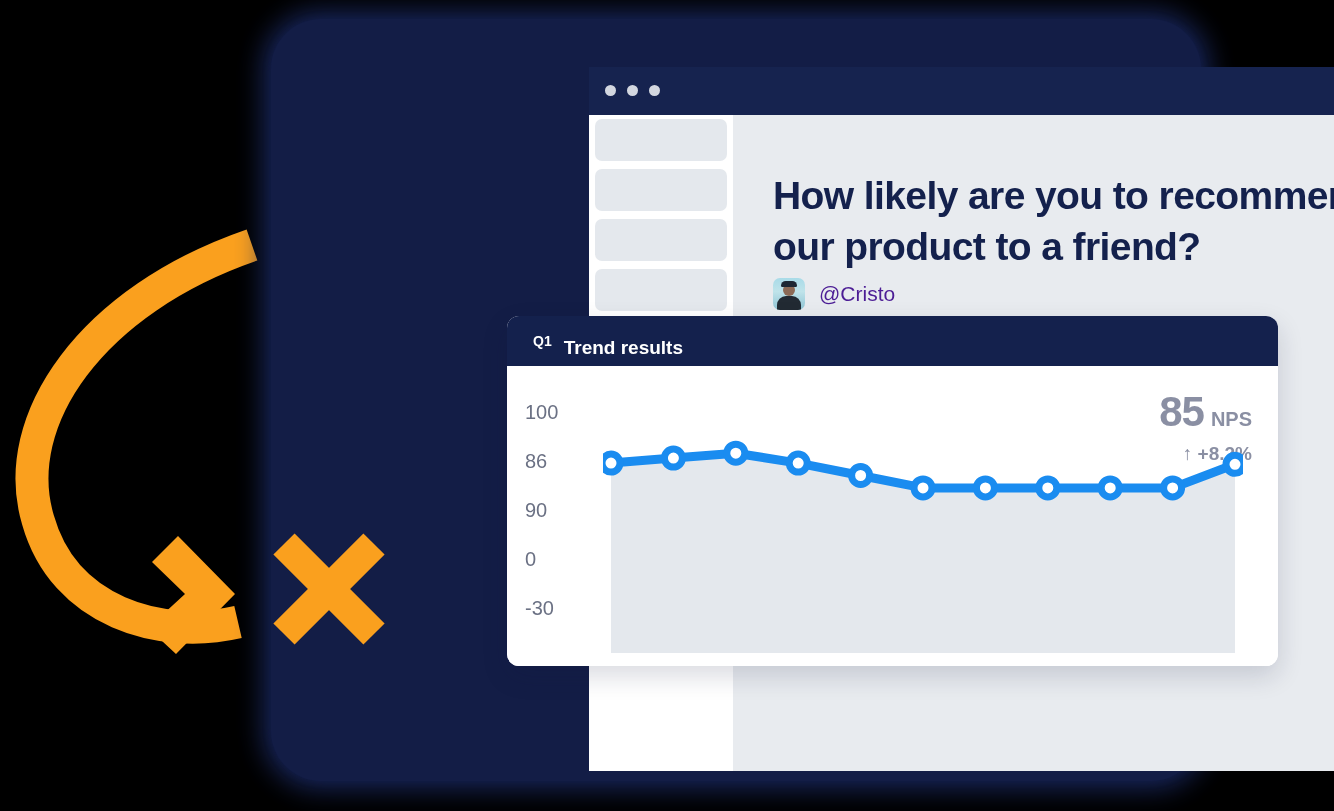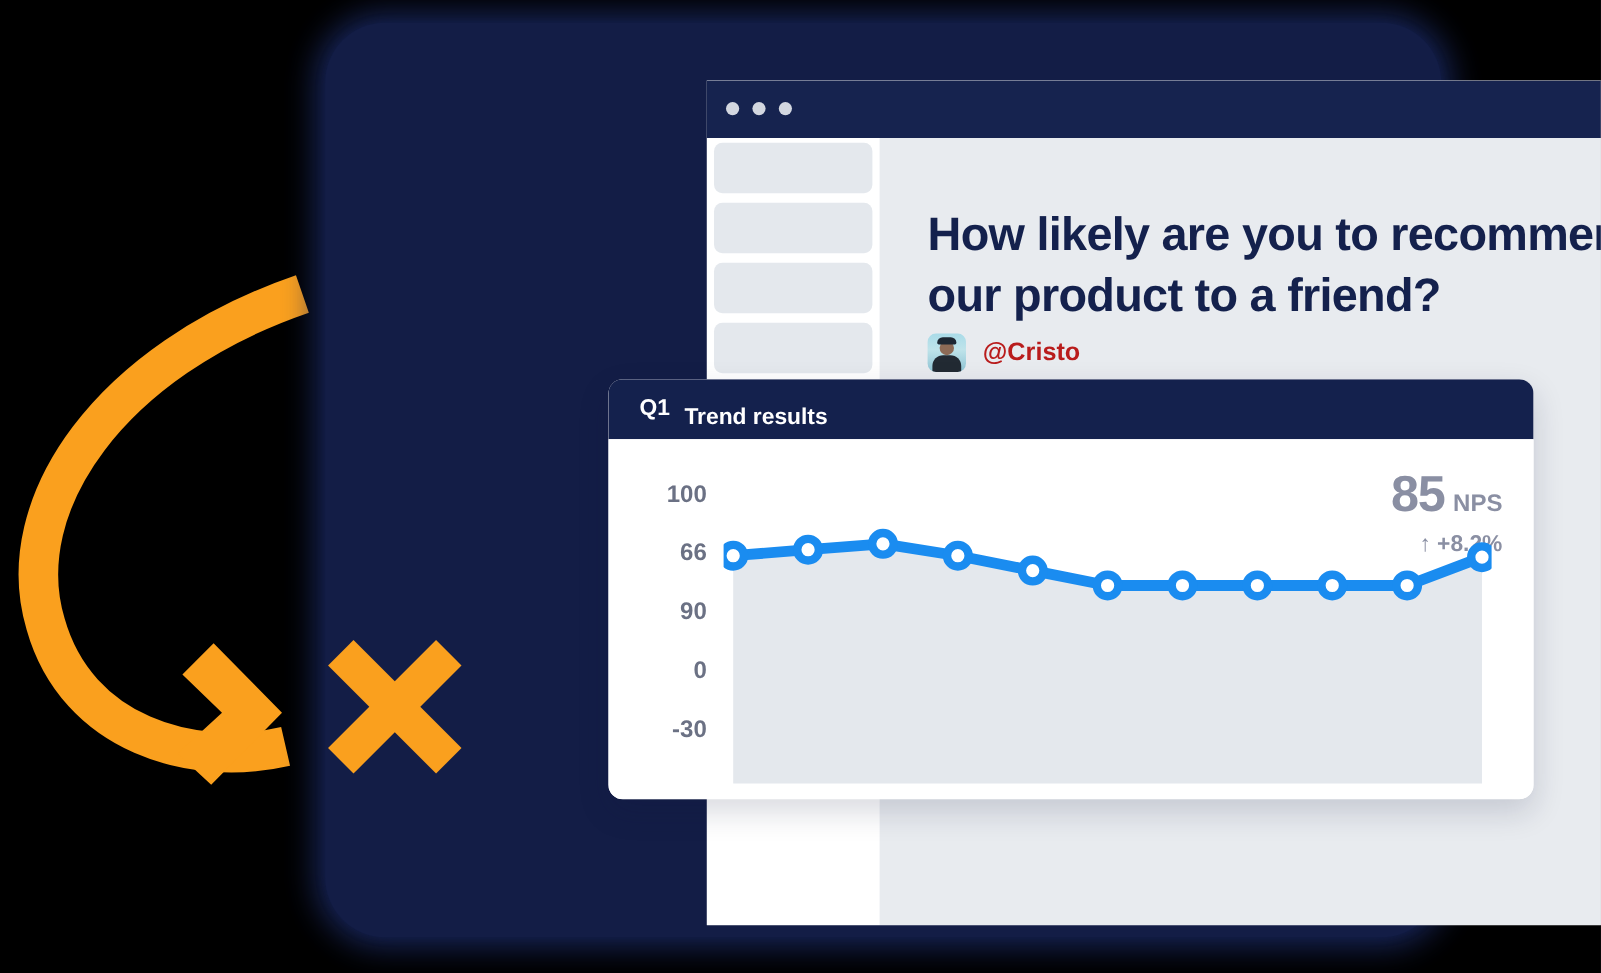--- a/index.html
+++ b/index.html
@@ -30,40 +30,40 @@
   
   .main{position:absolute;left:144px;top:48px;width:702px;height:656px;background:#e8ebef;}
   .q-title{position:absolute;left:40px;top:55px;width:650px;
            font-size:39px;line-height:51px;font-weight:700;color:#14214d;letter-spacing:-.6px;}
   .author{position:absolute;left:40px;top:163px;display:flex;align-items:center;gap:14px;}
   .avatar{width:32px;height:32px;border-radius:7px;overflow:hidden;position:relative;
           background:linear-gradient(#a9dbe8 0%,#bfe3ea 42%,#8fc4d4 100%);flex:none;}
   .av-head{position:absolute;left:10px;top:6px;width:12px;height:12px;border-radius:50%;background:#8c6a56;}
   .av-cap{position:absolute;left:8px;top:3px;width:16px;height:6px;border-radius:7px 7px 2px 2px;background:#1d2733;}
   .av-body{position:absolute;left:4px;top:18px;width:24px;height:16px;border-radius:9px 9px 0 0;background:#222a33;}
-  .handle{font-size:21px;font-weight:700;color:#b91c1c;}
+  .handle{font-size:21px;font-weight:400;color:#4c1d95;}
 
   
   .card{position:absolute;left:507px;top:316px;width:771px;height:350px;
         border-radius:12px;background:#fff;overflow:hidden;
         box-shadow:0 10px 26px rgba(16,25,60,.16);}
   .card-head{height:50px;background:#14214d;display:flex;align-items:center;padding-left:26px;gap:12px;}
-  .card-q{font-size:19px;font-weight:700;color:#fff;}
+  .card-q{font-size:14px;font-weight:700;color:#fff;}
   .card-t{font-size:19px;font-weight:700;color:#fff;margin-top:13px;}
   .card-body{position:relative;height:300px;background:#fff;}
 
   .nps-wrap{position:absolute;right:26px;top:22px;text-align:right;}
   .nps-row{display:flex;align-items:baseline;justify-content:flex-end;gap:7px;}
   .nps-val{font-size:42px;font-weight:700;color:#8a8fa3;letter-spacing:-1px;}
   .nps-lbl{font-size:20px;font-weight:700;color:#8a8fa3;text-align:right;}
   .nps-delta{margin-top:7px;font-size:19px;font-weight:700;color:#8a8fa3;}
 
   .axis{position:absolute;left:18px;top:0;width:74px;height:300px;}
-  .ytick{position:absolute;right:10px;font-size:20px;font-weight:700;color:#6b7184;
-         text-align:right;width:74px;}
+  .ytick{position:absolute;right:0;font-size:20px;font-weight:400;color:#6b7184;
+         text-align:left;width:74px;}
 
   .plot{position:absolute;left:96px;top:0;width:640px;height:300px;}
   svg{display:block;}
 
   
   .orange-layer{position:absolute;left:0;top:0;width:1334px;height:811px;pointer-events:none;}
 </style>
 </head>
 <body>
 
@@ -121,21 +121,21 @@
       <div class="nps-wrap">
         <div class="nps-row">
           <span class="nps-val">85</span>
           <span class="nps-lbl">NPS</span>
         </div>
         <div class="nps-delta">↑ +8.2%</div>
       </div>
 
       <div class="axis">
         <div class="ytick" style="top:35px">100</div>
-        <div class="ytick" style="top:84px">66</div>
+        <div class="ytick" style="top:84px">86</div>
         <div class="ytick" style="top:133px">90</div>
         <div class="ytick" style="top:182px">0</div>
         <div class="ytick" style="top:231px">-30</div>
       </div>
 
       <div class="plot">
         <svg id="chart-svg" width="640" height="300" viewBox="0 0 640 300">
           <path id="area-path" fill="#e4e8ed" d="M8.0 97.1 L70.4 92.1 L132.8 87.2 L195.2 97.1 L257.6 109.5 L320.0 121.9 L382.4 121.9 L444.8 121.9 L507.2 121.9 L569.6 121.9 L632.0 98.3 L632.0 287 L8.0 287 Z"></path>
           <path id="line-path" fill="none" stroke-width="9" stroke-linecap="round" stroke-linejoin="round" d="M8.0 97.1 L70.4 92.1 L132.8 87.2 L195.2 97.1 L257.6 109.5 L320.0 121.9 L382.4 121.9 L444.8 121.9 L507.2 121.9 L569.6 121.9 L632.0 98.3" stroke="#1a8cf0"></path>
           <g id="markers">

